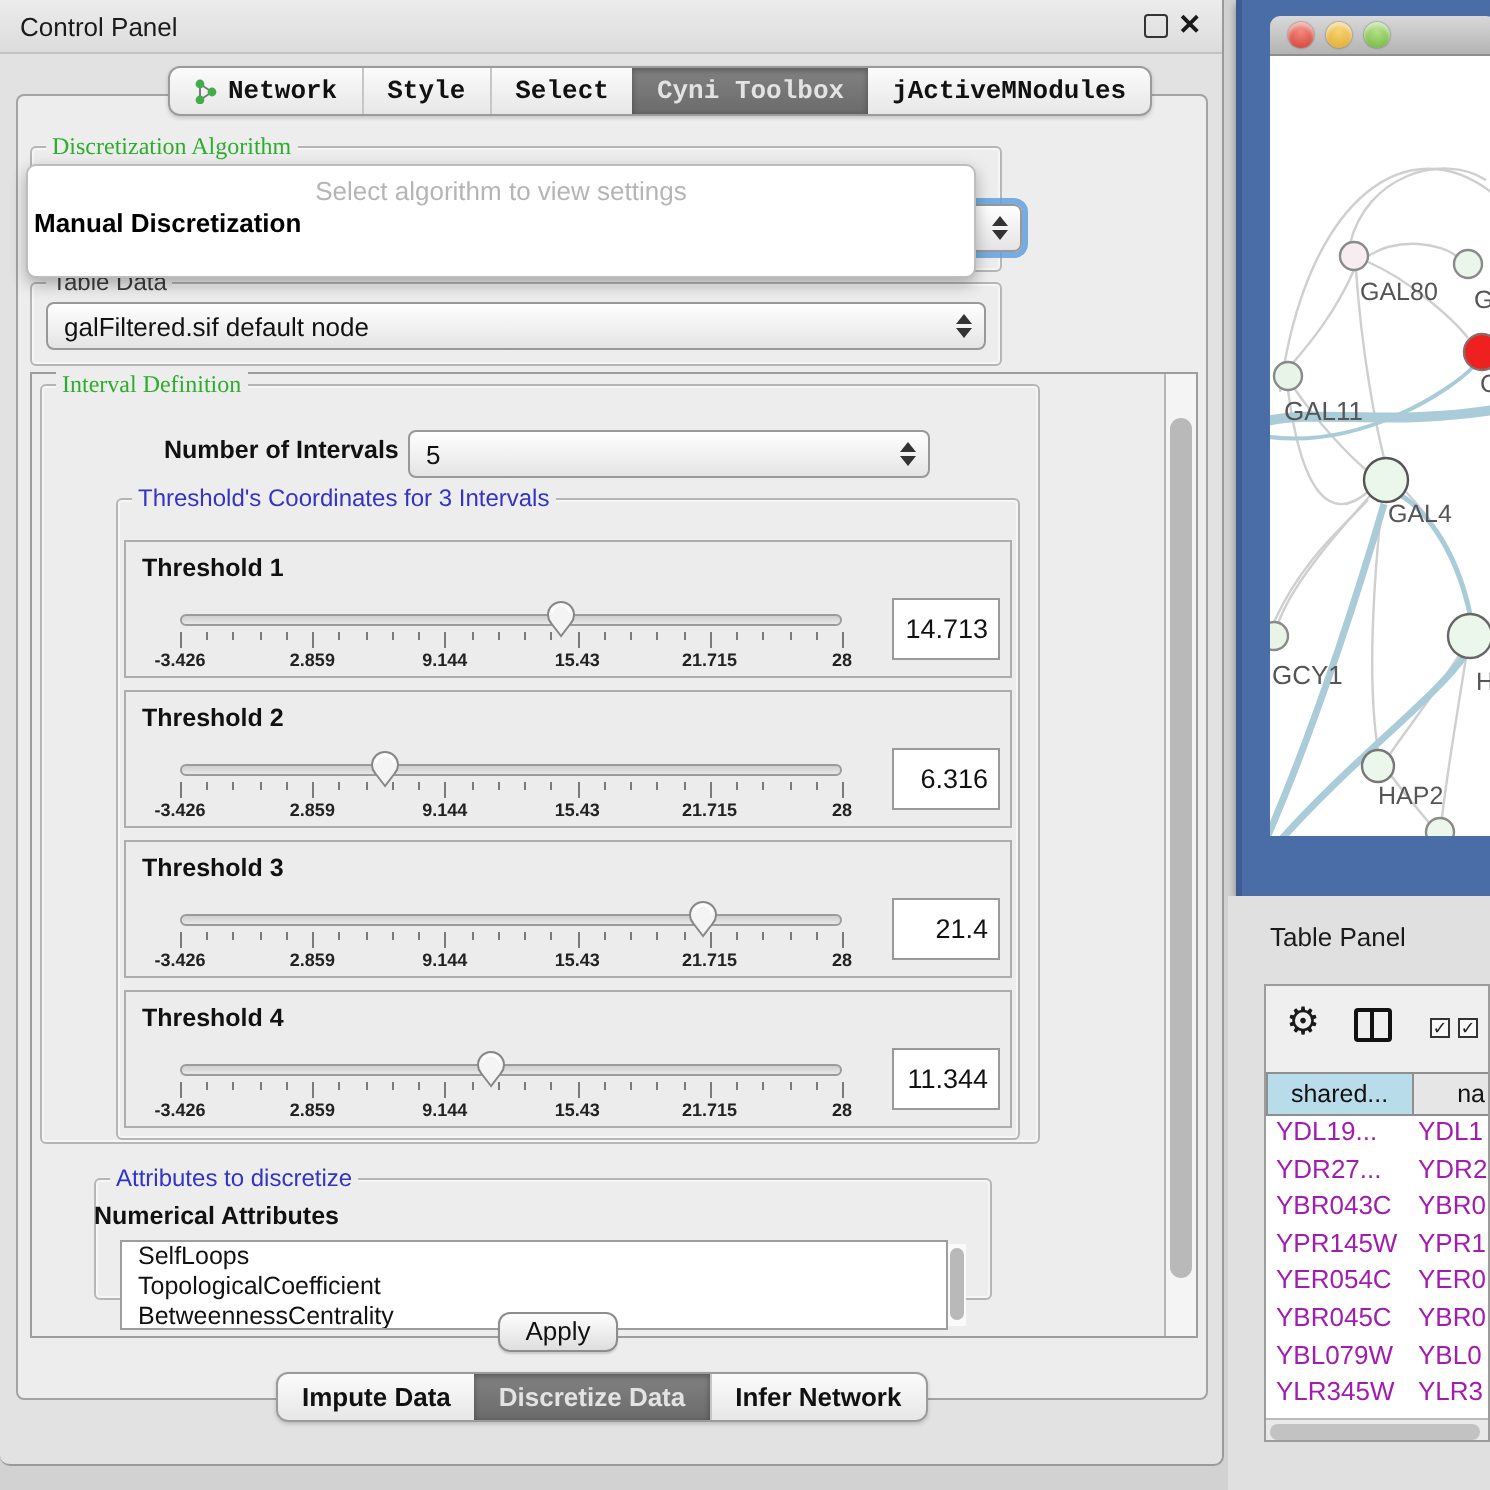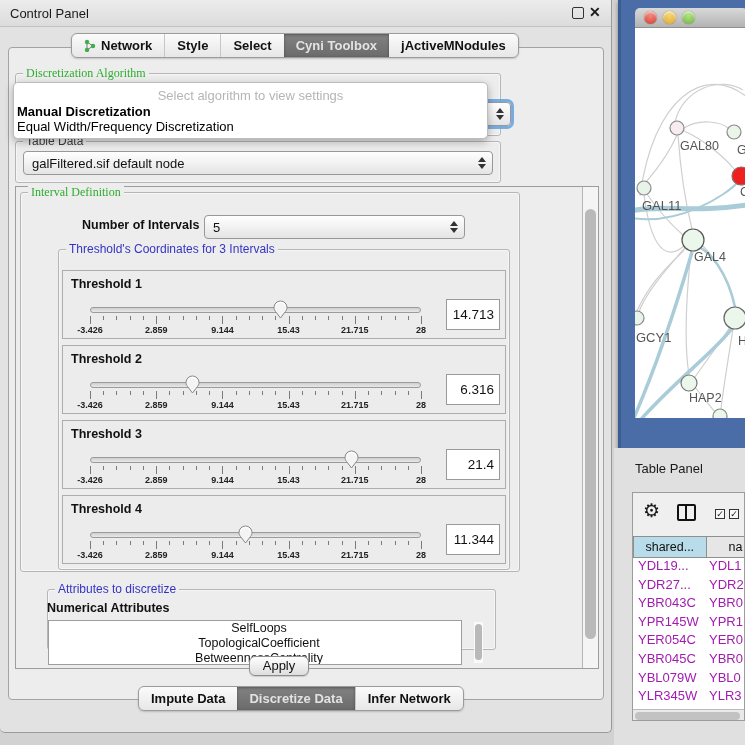--- a/index.html
+++ b/index.html
@@ -18,21 +18,21 @@
   .close-icon { position:absolute; left:589px; top:4px; font-size:14px; font-weight:bold; color:#1a1a1a; }
 
   
   .tabbar { position:absolute; display:inline-flex; border:1px solid #9b9b9b; border-radius:6px;
     overflow:hidden; background:linear-gradient(#fbfbfb,#e7e7e7); box-shadow:0 1px 2px rgba(0,0,0,.18); }
   .tab { padding:4px 12px 4px 12px; font-size:13px; font-weight:bold; color:#111; white-space:nowrap;
     display:flex; align-items:center; gap:5px; }
   .tab.sep { border-left:1px solid #c6c6c6; }
   .tab.selected { background:linear-gradient(#828282,#6b6b6b); color:#e3e3e3;
     box-shadow:inset 0 1px 3px rgba(0,0,0,.35); }
-  .top-tabs { left:71px; top:33px; }
+  .top-tabs { left:84px; top:33px;font-family:Liberation Mono, monospace; }
   .bottom-tabs { left:138px; top:686px; }
 
   
   .content { position:absolute; left:8px; top:47px; width:596px; height:653px;
     background:#ededed; border:1px solid #a3a3a3; border-radius:4px; }
 
   .titled-group { position:absolute; border:1px solid #b6b6b6; border-radius:3px;
     box-shadow:inset 0 0 0 1px rgba(255,255,255,.5); }
   .group-title { position:absolute; top:-8px; left:7px; background:#ededed; padding:0 3px;
     font-size:12px; white-space:nowrap; }
@@ -76,22 +76,22 @@
   .tick { position:absolute; top:0; width:1px; height:4px; background:#7a7a7a; }
   .tick.major { height:8px; }
   .th-ticklabels { position:absolute; left:27px; top:54px; width:331px; height:11px; }
   .ticklabel { position:absolute; transform:translateX(-50%); font-size:9px; font-weight:bold; color:#222; white-space:nowrap; }
   .th-thumb { position:absolute; top:29px; }
   .th-value { position:absolute; left:383px; top:28px; width:54px; height:31px; background:#fff;
     border:1px solid #9a9a9a; font-size:13.5px; color:#111; text-align:right;
     line-height:29px; padding-right:5px; }
 
   
-  .attr-list { position:absolute; left:32px; top:433px; width:414px; height:45px; background:#fff;
-    border:1px solid #9d9d9d; overflow:hidden;text-align:center; }
+  .attr-list { position:absolute; left:44px; top:433px; width:414px; height:45px; background:#fff;
+    border:1px solid #9d9d9d; overflow:hidden; }
   .attr-item { font-size:12.5px; color:#111; height:15px; line-height:15px; padding-left:8px; white-space:nowrap; }
   .attr-scroll { position:absolute; left:458px; top:435px; width:9px; height:41px; background:#fafafa; }
   .attr-scroll .thumb { position:absolute; left:1px; top:2px; width:7px; height:36px; background:#b9b9b9; border-radius:4px; }
   .num-label { position:absolute; left:31px; top:414px; font-size:12.5px; font-weight:bold; color:#111; }
   .noi-label { position:absolute; left:66px; top:31px; font-size:12.5px; font-weight:bold; color:#111; }
 
   .apply-btn { position:absolute; left:240px; top:608px; width:60px; height:20px;
     border:1px solid #8d8d8d; border-radius:6px; background:linear-gradient(#fefefe,#dedede);
     font-size:13px; color:#111; text-align:center; line-height:18px;
     box-shadow:0 1px 1px rgba(0,0,0,.15); }
@@ -149,21 +149,20 @@
       <div class="combo focus-ring" style="left:14px; top:54px; width:488px;">
         <span class="stepper">
           <span class="arr-up"></span>
             <span class="arr-down"></span>
         </span>
       </div>
 
       <div class="algo-popup">
         <div class="popup-prompt">Select algorithm to view settings</div>
         <div class="popup-item bold">Manual Discretization</div>
-        <div class="popup-item">Equal Width/Frequency Discretization</div>
       </div>
 
       <div class="titled-group" style="left:6px; top:93px; width:486px; height:42px;">
         <div class="group-title t-gray">Table Data</div>
       </div>
       <div class="combo" style="left:14px; top:103px; width:470px;">
         <span>galFiltered.sif default node</span>
         <span class="stepper">
           <span class="arr-up"></span>
             <span class="arr-down"></span>

